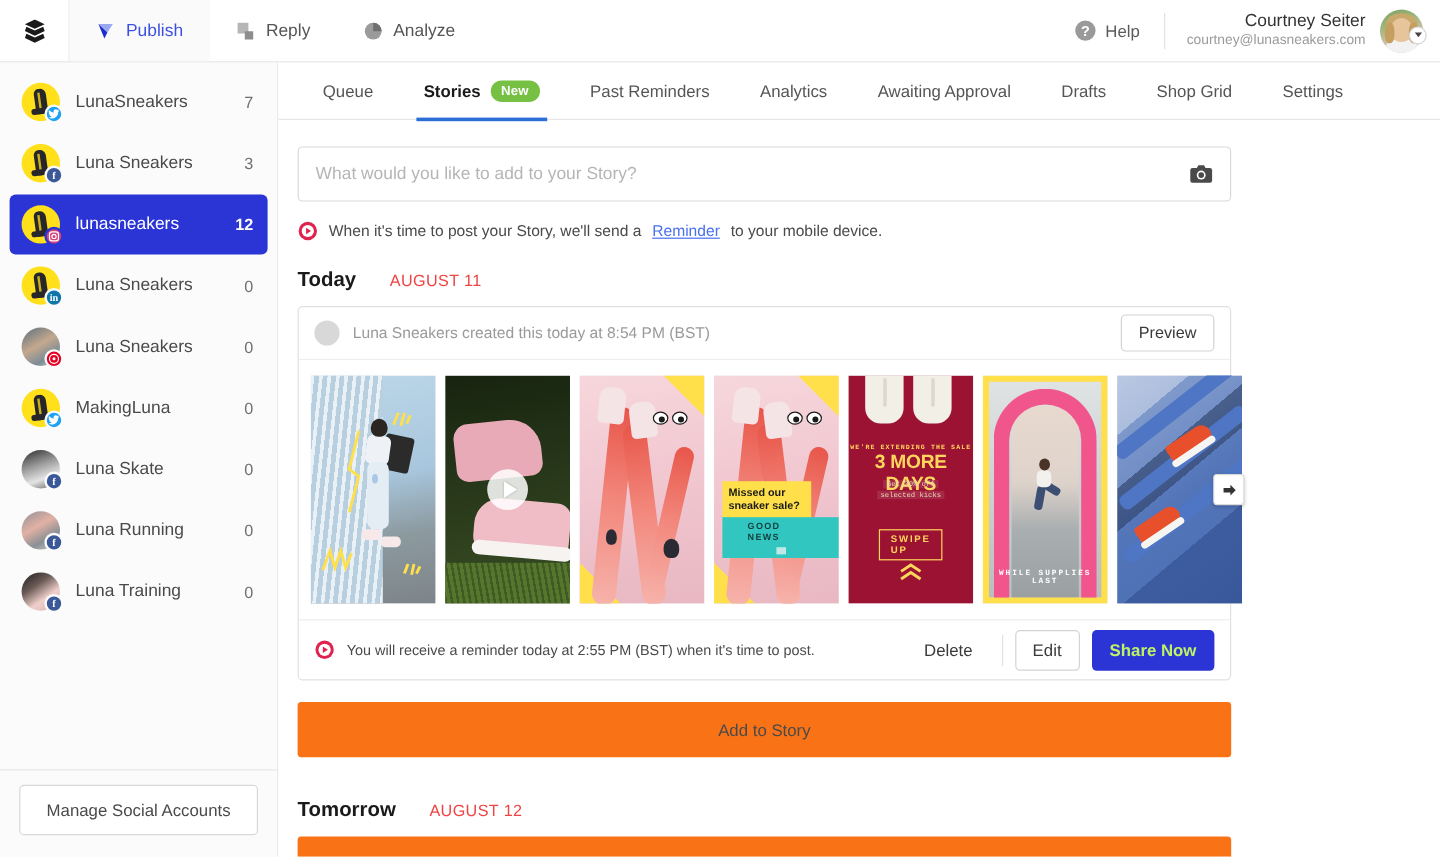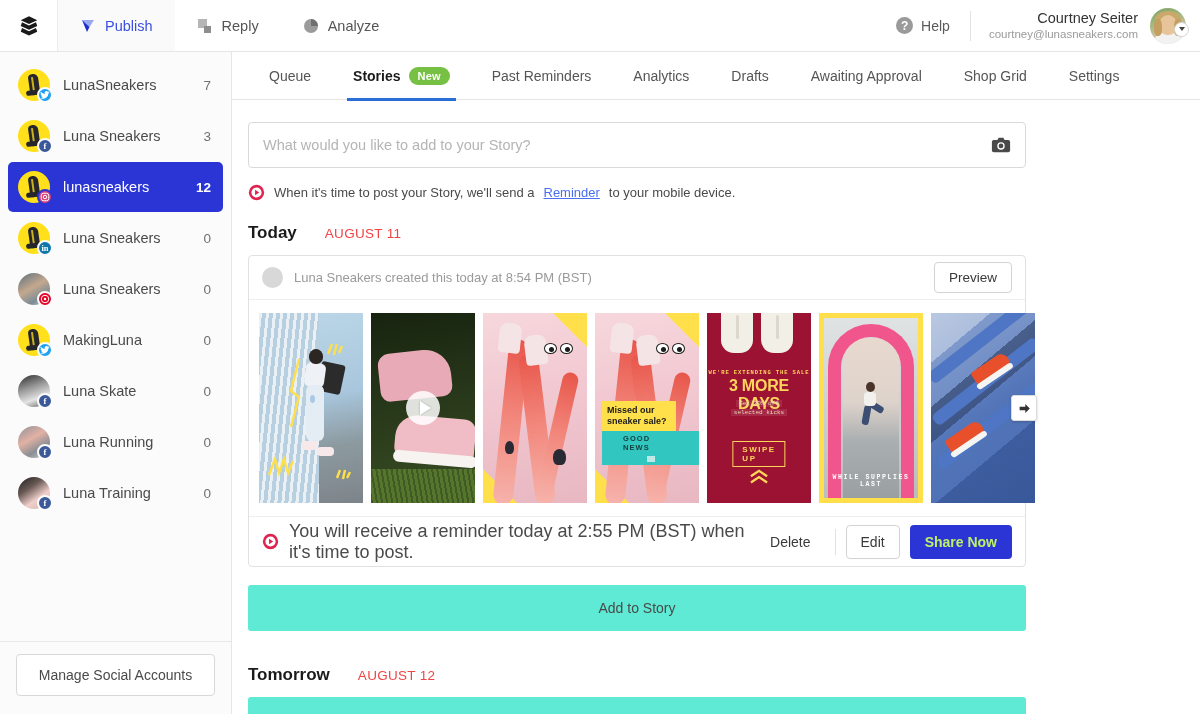--- a/index.html
+++ b/index.html
@@ -216,37 +216,37 @@
     width: 26px; height: 26px; background: #fff; border: 1px solid #dcdcdc; border-radius: 3px;
     display: flex; align-items: center; justify-content: center; cursor: pointer;
     box-shadow: 0 1px 3px rgba(0,0,0,.18); z-index: 4;
   }
   .next-btn svg { width: 13px; height: 13px; fill: #333; }
 
   .post-foot {
     height: 50px; display: flex; align-items: center; padding: 0 13px;
     border-top: 1px solid #eee; gap: 10px;
   }
-  .pf-txt { font-size: 18px; color: #4a4a4a; flex: 1; }
+  .pf-txt { font-size: 12px; color: #4a4a4a; flex: 1; }
   .delete-btn {
     background: none; border: none; font-size: 14px; color: #3a3a3a; cursor: pointer;
     font-family: inherit; padding: 8px 14px;
   }
   .sep { width: 1px; height: 26px; background: #e2e2e2; }
   .edit-btn {
     border: 1px solid #d3d3d3; border-radius: 4px; background: #fff; font-size: 14px;
     color: #3a3a3a; padding: 8px 14px; cursor: pointer; font-family: inherit;
   }
   .share-btn {
     border: none; border-radius: 4px; background: #2b35d6; font-size: 14px; font-weight: bold;
     color: #bef264; padding: 9px 15px; cursor: pointer; font-family: inherit;
   }
 
   .add-slot {
-    margin-top: 18px; height: 46px; background: #5eead4; border-radius: 3px;
+    margin-top: 18px; height: 46px; background: #f97316; border-radius: 3px;
     display: flex; align-items: center; justify-content: center;
     font-size: 14px; color: #4a4a4a; cursor: pointer;
   }
   .day-head.second { margin-top: 34px; }
   .add-slot.second { margin-top: 12px; }
 
   
   .t-fill { position: absolute; inset: 0; }
   .play-ovl {
     position: absolute; left: 50%; top: 50%; transform: translate(-50%,-50%);
@@ -579,24 +579,24 @@
           <span>Stories</span>
           <span class="new-badge">New</span>
         </div>
         <div class="tab">
           <span>Past Reminders</span>
         </div>
         <div class="tab">
           <span>Analytics</span>
         </div>
         <div class="tab">
+          <span>Awaiting Approval</span>
+        </div>
+        <div class="tab">
           <span>Drafts</span>
-        </div>
-        <div class="tab">
-          <span>Awaiting Approval</span>
         </div>
         <div class="tab">
           <span>Shop Grid</span>
         </div>
         <div class="tab">
           <span>Settings</span>
         </div>
       </div>
 
       <div class="content">

